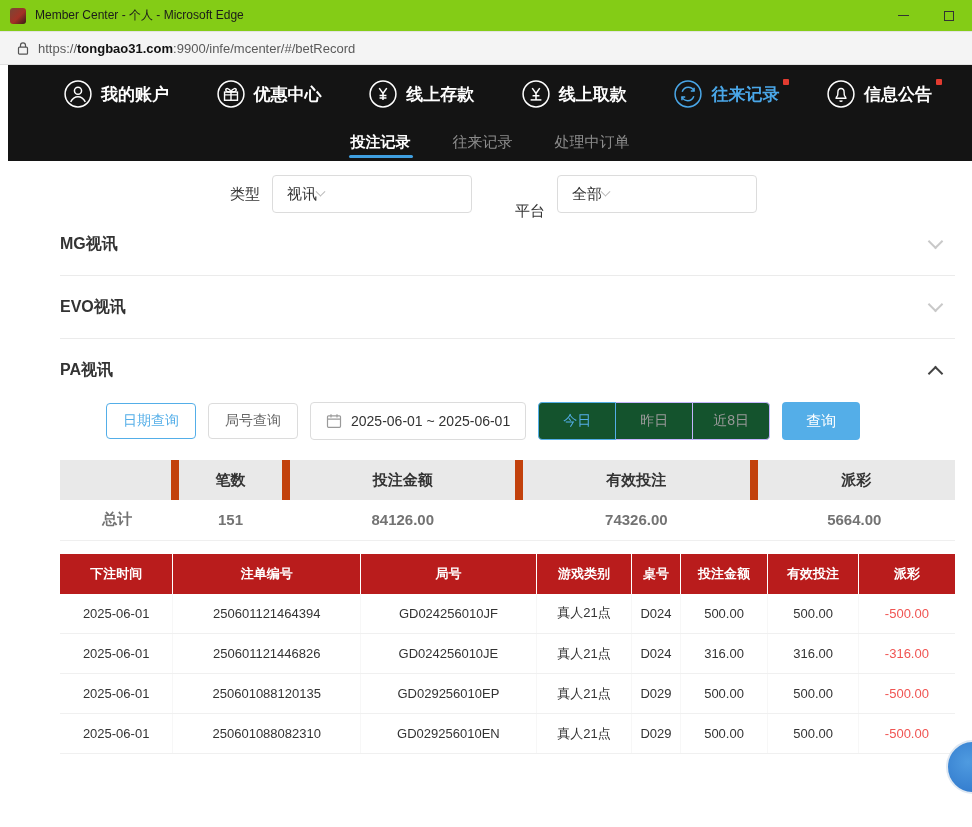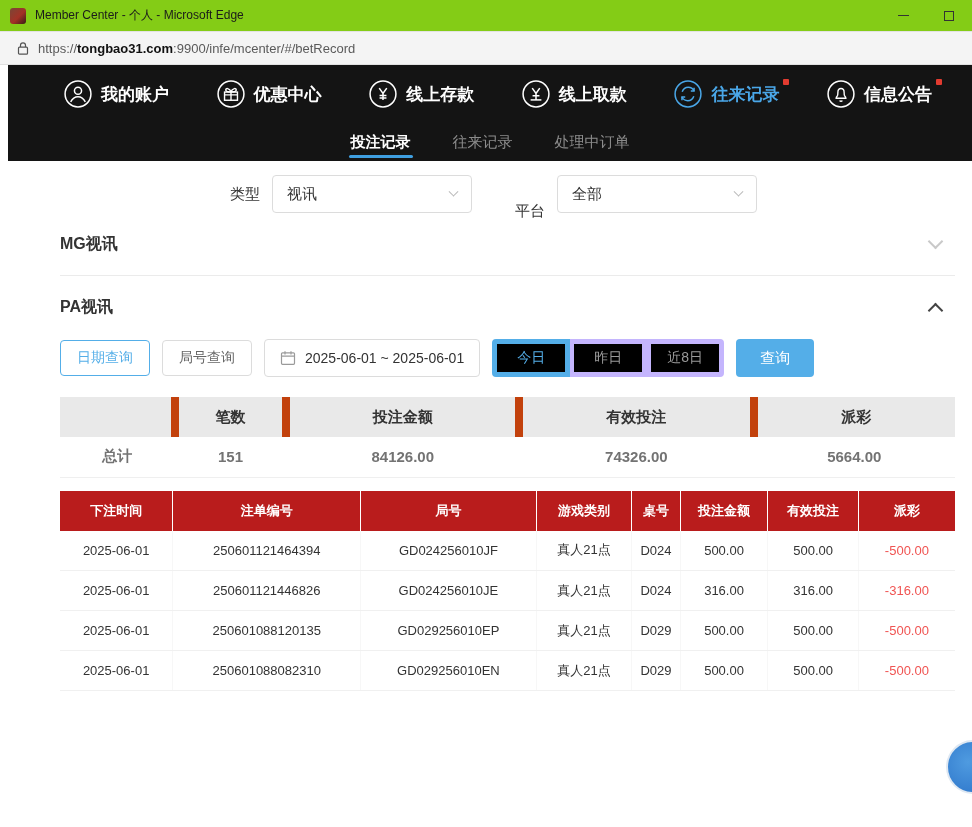--- a/index.html
+++ b/index.html
@@ -36,47 +36,47 @@
             display:flex; align-items:center; padding:0 2px; cursor:pointer; }
   .subtab.active { color:#fff; font-weight:bold; }
   .subtab.active::after { content:""; position:absolute; left:0; right:0; bottom:3px;
                           height:3px; background:#3f9fe0; border-radius:2px; }
 
   
   .filter-row { display:flex; align-items:center; margin:14px 0 0 230px; height:38px; }
   .filter-label { font-size:15px; color:#333; margin-right:12px; }
   .filter-label.second { margin-left:43px;margin-top:35px; }
   .select { width:200px; height:38px; border:1px solid #dcdcdc; border-radius:4px; background:#fff;
-            display:flex; align-items:center; justify-content:space-between; padding:15px 14px;
+            display:flex; align-items:center; padding:15px 14px;
             font-size:15px; color:#333; cursor:pointer; }
   .chev-sm { width:7px; height:7px; border-right:1.5px solid #b9b9b9; border-bottom:1.5px solid #b9b9b9;
              transform:rotate(45deg) translate(-2px,-2px); }
 
   
   .main { padding:0 17px 0 60px; }
   .sec-head { height:63px; display:flex; align-items:center; justify-content:space-between;
               border-bottom:1px solid #ebebeb; cursor:pointer; }
   .sec-head.open { border-bottom:none; }
   .sec-title { font-size:16px; font-weight:bold; color:#333; }
   .chev-down { width:11px; height:11px; border-right:2px solid #c9c9c9; border-bottom:2px solid #c9c9c9;
                transform:rotate(45deg); margin-right:14px; margin-top:-6px; }
   .chev-up { width:11px; height:11px; border-right:2px solid #444; border-bottom:2px solid #444;
              transform:rotate(225deg); margin-right:14px; margin-top:6px; }
 
   
   .controls-row { display:flex; align-items:center; }
   .btn { height:36px; border-radius:4px; display:flex; align-items:center; justify-content:center;
-         font-size:14px; background:#fff; cursor:pointer; }
+         font-size:14px; background:#fff; cursor:pointer;margin-left:46px; }
   .btn-blue-outline { border:1px solid #54aee8; color:#54aee8; padding:0 16px; }
   .btn-gray-outline { border:1px solid #dcdcdc; color:#666; padding:0 16px; margin-left:12px; }
   .date-input { height:38px; border:1px solid #dcdcdc; border-radius:4px; background:#fff;
                 display:flex; align-items:center; gap:9px; padding:0 15px; margin-left:12px;
                 font-size:14px; color:#333; cursor:pointer; }
   .segmented { display:flex; margin-left:12px; }
-  .seg-btn { width:78px; height:38px; border:5px solid #c4b5fd; background:#000000; color:#999;
+  .seg-btn { width:78px; height:38px; border:1px solid #c4b5fd; background:#14532d; color:#999;
              display:flex; align-items:center; justify-content:center; font-size:14px;
              margin-left:-1px; cursor:pointer; }
   .seg-btn:first-child { border-radius:4px 0 0 4px; margin-left:0; }
   .seg-btn:last-child { border-radius:0 4px 4px 0; }
   .seg-btn.active { border-color:#54aee8; color:#54aee8; z-index:1; }
   .btn-solid { width:78px; height:38px; background:#54aee8; color:#fff; border-radius:4px;
                display:flex; align-items:center; justify-content:center; font-size:15px;
                margin-left:12px; cursor:pointer; }
 
   
@@ -210,20 +210,24 @@
 </div>
 
 <div class="main">
 
 
   <div class="sec-head">
     <span class="sec-title">MG视讯</span>
     <span class="chev-down"></span>
   </div>
 
+  <div class="sec-head">
+    <span class="sec-title">EVO视讯</span>
+    <span class="chev-down"></span>
+  </div>
 
   <div class="sec-head open">
     <span class="sec-title">PA视讯</span>
     <span class="chev-up"></span>
   </div>
 
   <div>
 
     <div class="controls-row">
       <div class="btn btn-blue-outline">日期查询</div>

